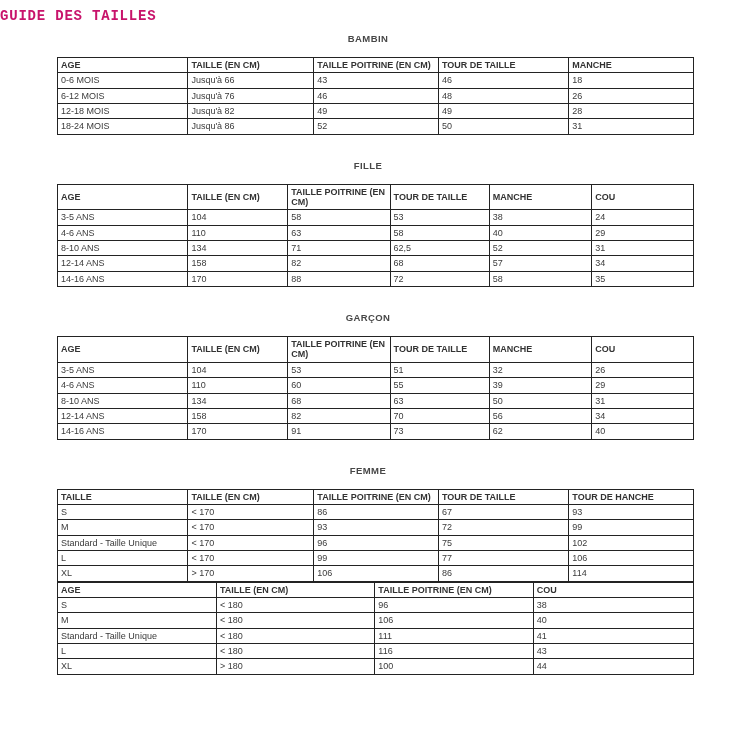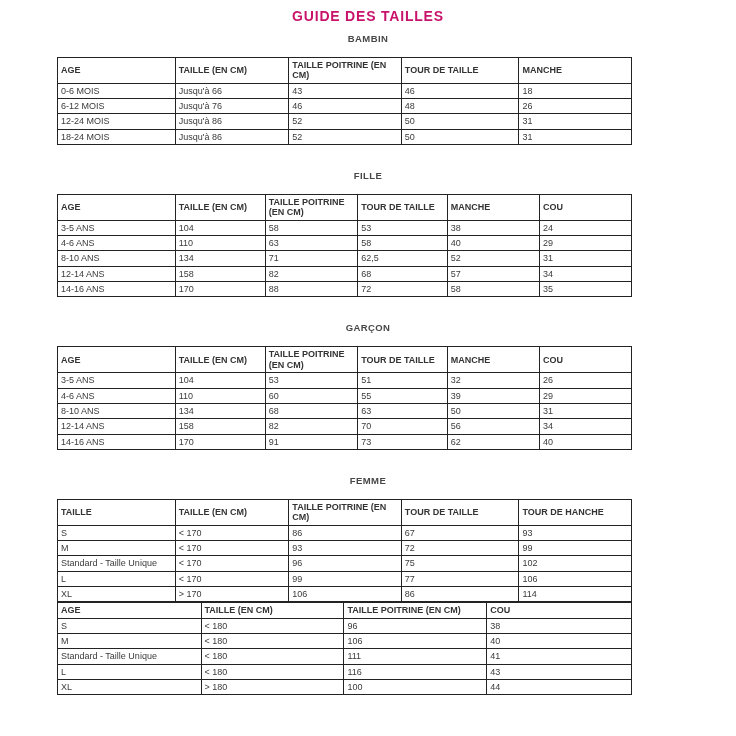--- a/index.html
+++ b/index.html
@@ -6,41 +6,42 @@
   html, body { background: #ffffff; }
   .page {
     width: 736px;
     height: 736px;
     background: #ffffff;
     font-family: "Liberation Sans", sans-serif;
     padding-top: 8px;
     overflow: hidden;
   }
   .page-title {
-    text-align: center;
+    text-align: left;
     font-weight: bold;
     font-size: 14px;
     letter-spacing: 0.8px;
     color: #c8136b;
+    font-family: Liberation Mono, monospace;
   }
   .section-heading {
     text-align: center;
     font-weight: bold;
     font-size: 9.5px;
     letter-spacing: 0.4px;
     color: #474747;
     margin-top: 25px;
     margin-bottom: 13px;
   }
   .section-heading.first { margin-top: 9px; }
   table.size-table {
     border-collapse: collapse;
     table-layout: fixed;
     margin-left: 57px;
-    width: 575px;
+    width: 637px;
     font-size: 9px;
     color: #3a3a3a;
   }
   table.size-table th,
   table.size-table td {
     border: 1px solid #232323;
     padding: 2px 3px;
     text-align: left;
     vertical-align: middle;
     height: 15px;
@@ -86,25 +87,25 @@
             <td>18</td>
           </tr>
           <tr>
             <td>6-12 MOIS</td>
             <td>Jusqu'à 76</td>
             <td>46</td>
             <td>48</td>
             <td>26</td>
           </tr>
           <tr>
-            <td>12-24 MOIS</td>
-            <td>Jusqu'à 86</td>
-            <td>52</td>
-            <td>50</td>
-            <td>31</td>
+            <td>12-18 MOIS</td>
+            <td>Jusqu'à 82</td>
+            <td>49</td>
+            <td>49</td>
+            <td>28</td>
           </tr>
           <tr>
             <td>18-24 MOIS</td>
             <td>Jusqu'à 86</td>
             <td>52</td>
             <td>50</td>
             <td>31</td>
           </tr>
         </tbody>
       </table>

